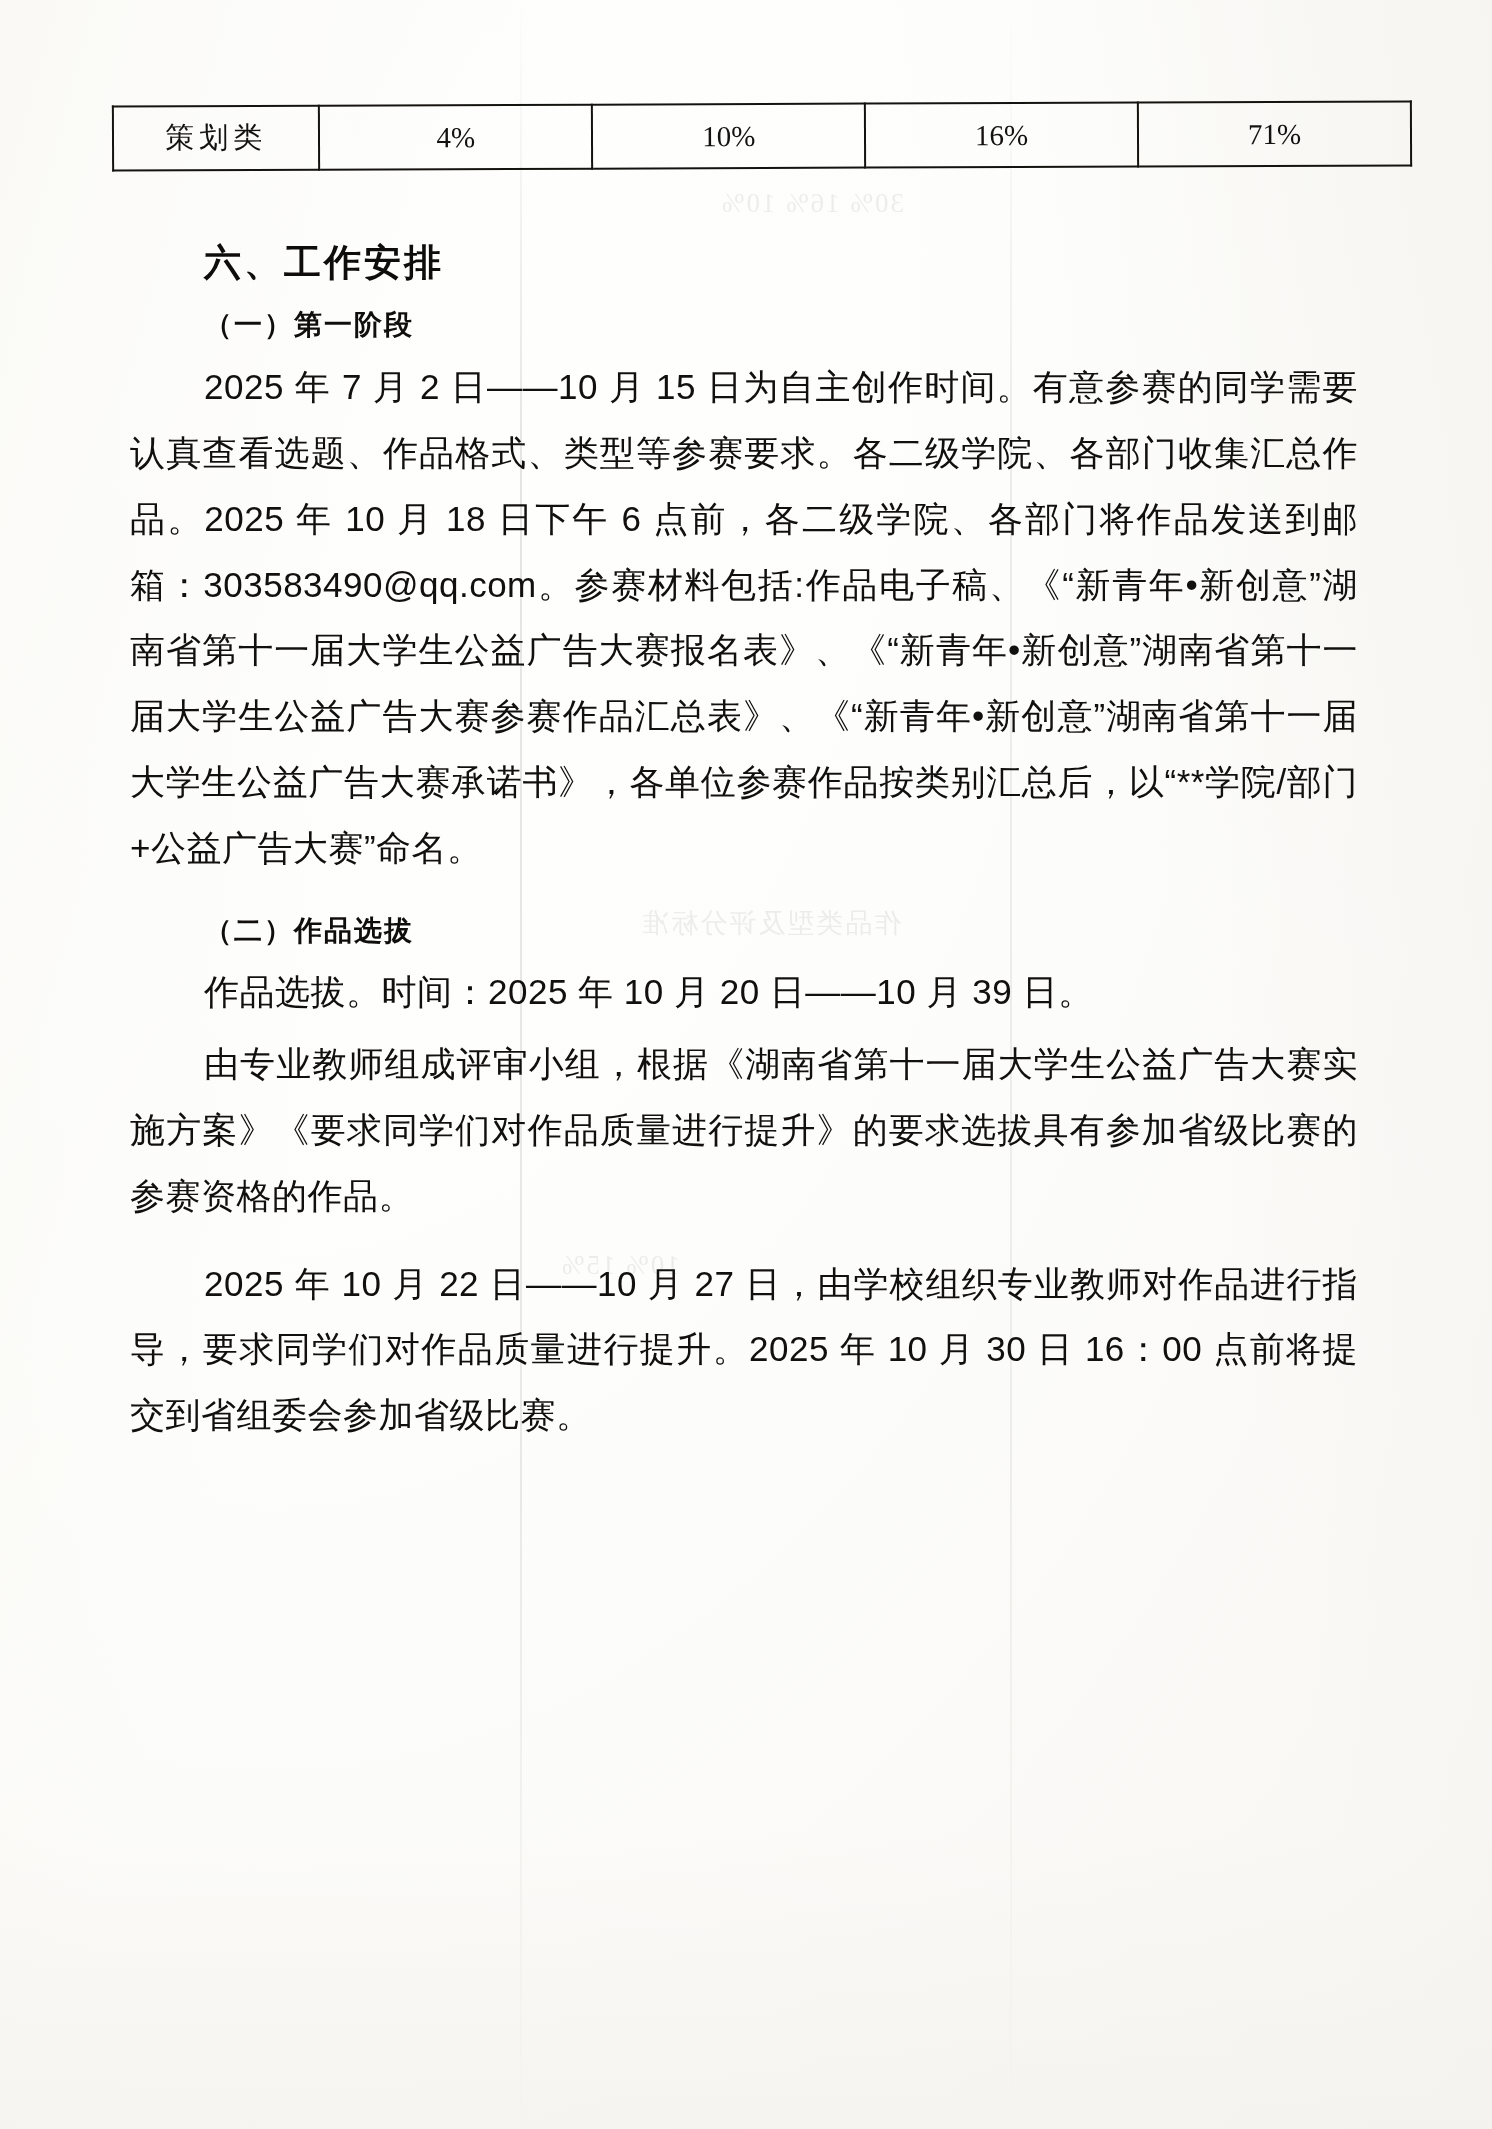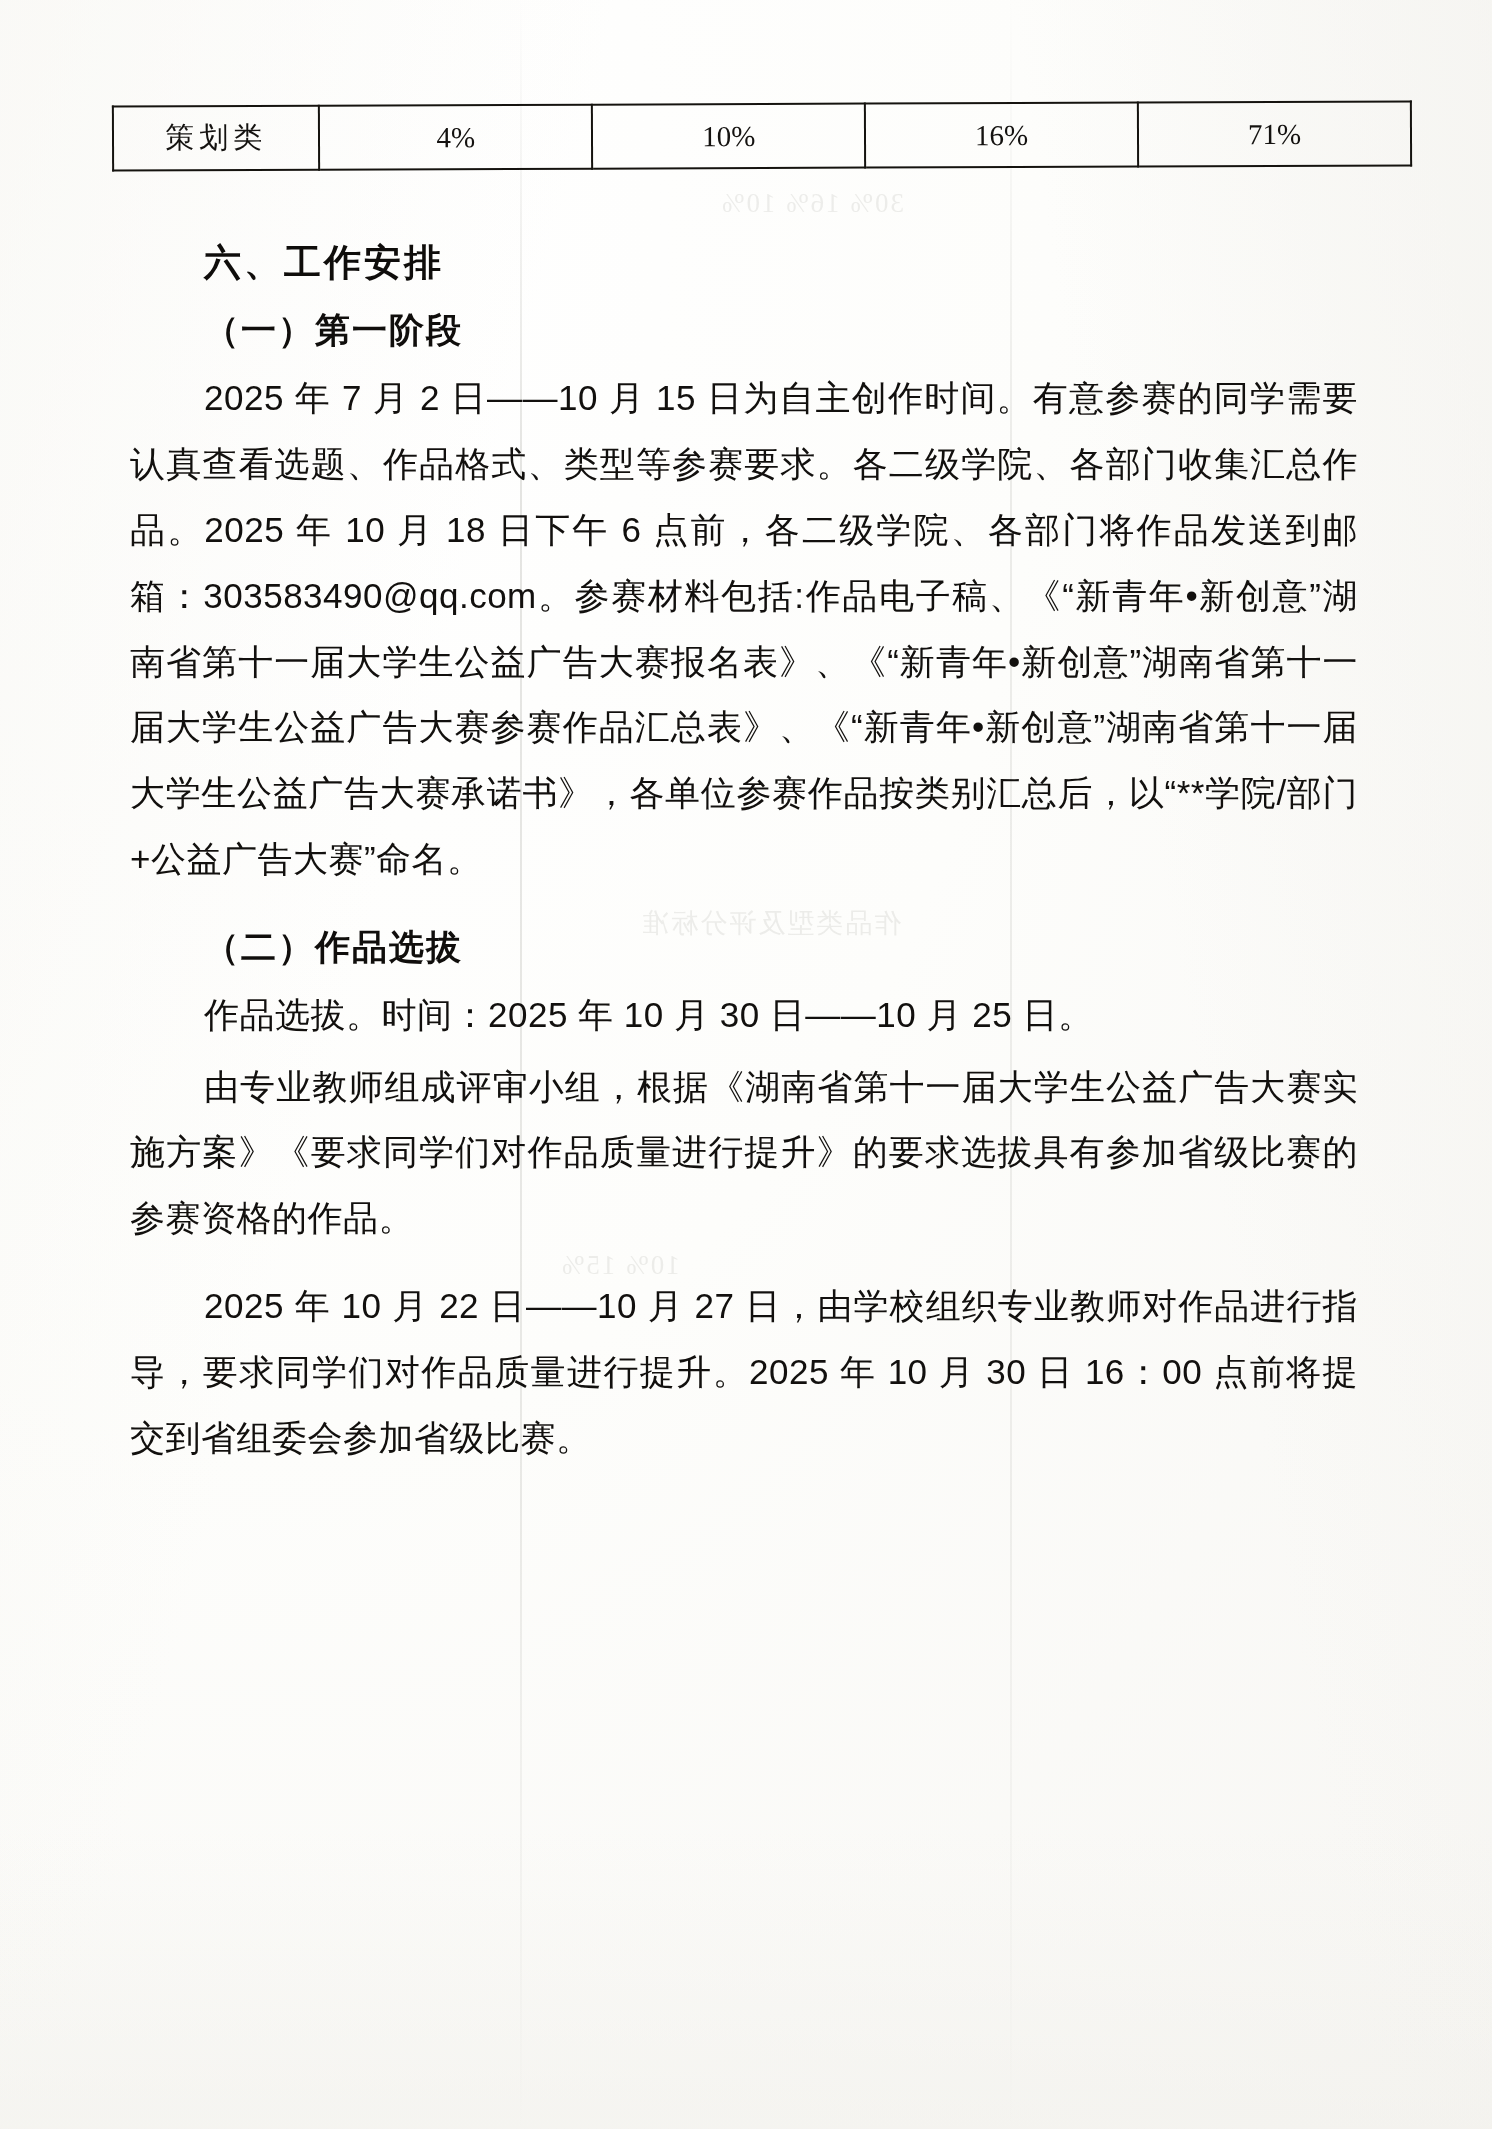--- a/index.html
+++ b/index.html
@@ -92,21 +92,21 @@
     font-size: 37px;
     color: #0f0d0b;
     letter-spacing: 3px;
     margin: 0 0 12px 0;
     padding-left: 74px;
     line-height: 1.55;
     font-weight: 600;
     font-family: "Liberation Serif", "DejaVu Serif", serif;
   }
   .subheading {
-    font-size: 35px;
+    font-size: 28px;
     color: #100e0c;
     letter-spacing: 2px;
     margin: 6px 0 6px 0;
     padding-left: 74px;
     line-height: 1.6;
     font-weight: 600;
     font-family: "Liberation Serif", "DejaVu Serif", serif;
   }
   p.para {
     font-size: 35px;
@@ -154,21 +154,21 @@
     <h2 class="heading">六、工作安排</h2>
 
     <h3 class="subheading">（一）第一阶段</h3>
 
     <p class="para">2025 年 7 月 2 日——10 月 15 日为自主创作时间。有意参赛的同学需要认真查看选题、作品格式、类型等参赛要求。各二级学院、各部门收集汇总作品。2025 年 10 月 18 日下午 6 点前，各二级学院、各部门将作品发送到邮箱：303583490@qq.com。参赛材料包括:作品电子稿、《“新青年•新创意”湖南省第十一届大学生公益广告大赛报名表》、《“新青年•新创意”湖南省第十一届大学生公益广告大赛参赛作品汇总表》、《“新青年•新创意”湖南省第十一届大学生公益广告大赛承诺书》，各单位参赛作品按类别汇总后，以“**学院/部门+公益广告大赛”命名。</p>
 
     <div class="spacer-sm"></div>
 
     <h3 class="subheading">（二）作品选拔</h3>
 
-    <p class="para">作品选拔。时间：2025 年 10 月 30 日——10 月 25 日。</p>
+    <p class="para">作品选拔。时间：2025 年 10 月 20 日——10 月 39 日。</p>
 
     <p class="para">由专业教师组成评审小组，根据《湖南省第十一届大学生公益广告大赛实施方案》《要求同学们对作品质量进行提升》的要求选拔具有参加省级比赛的参赛资格的作品。</p>
 
     <div class="spacer-sm"></div>
 
 
     <p class="para">2025 年 10 月 22 日——10 月 27 日，由学校组织专业教师对作品进行指导，要求同学们对作品质量进行提升。2025 年 10 月 30 日 16：00 点前将提交到省组委会参加省级比赛。</p>
 
   </div>
 </div>

